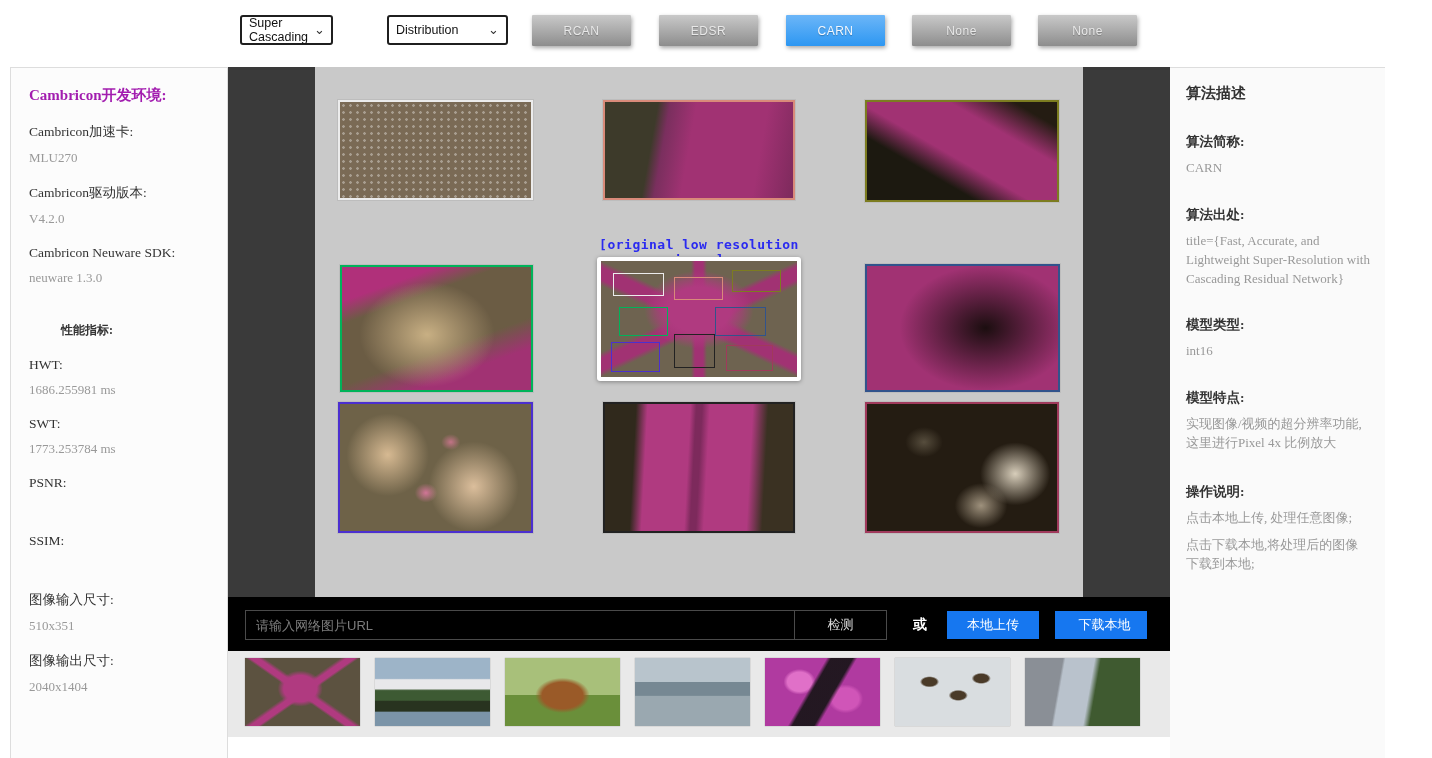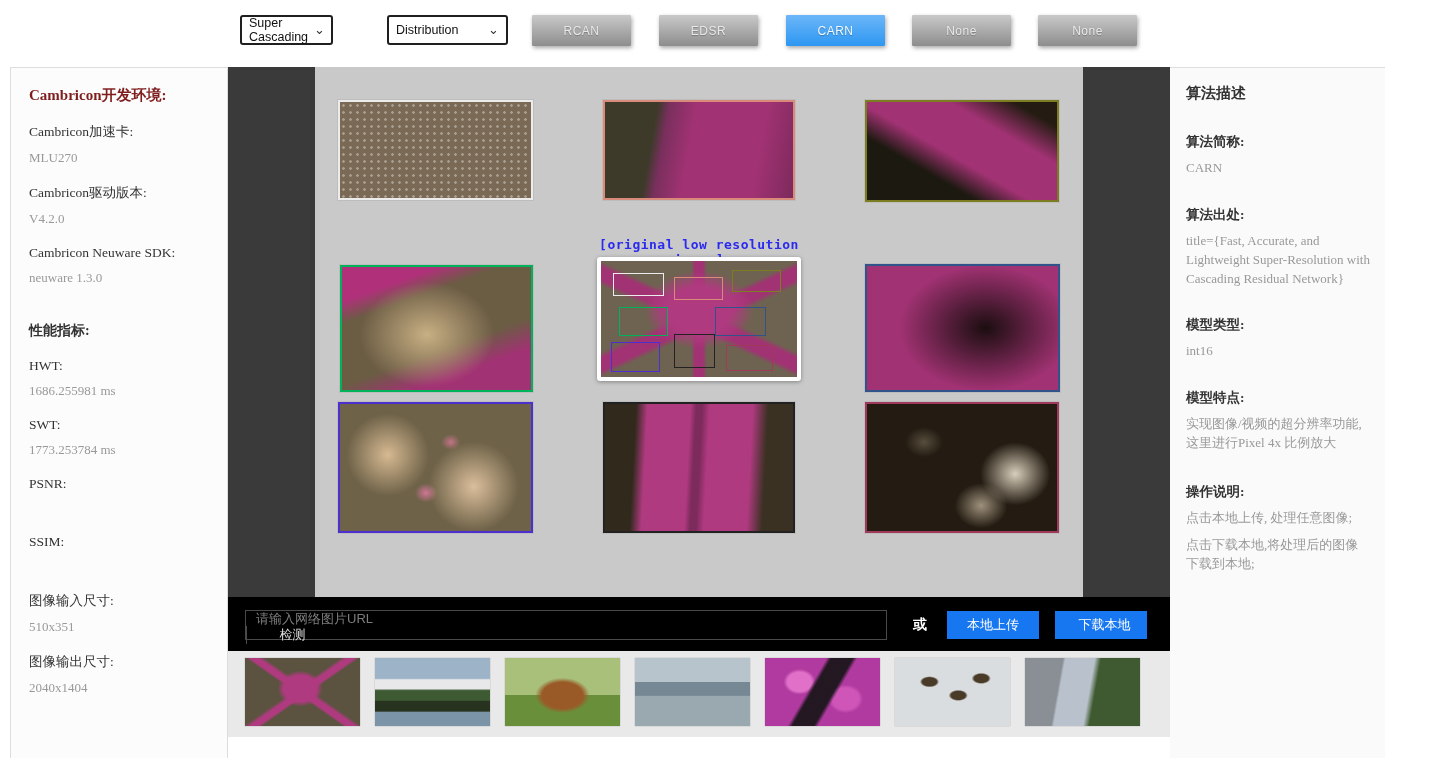--- a/index.html
+++ b/index.html
@@ -19,24 +19,24 @@
                background:linear-gradient(#c9c9c9,#8d8d8d); color:#e8e8e8; font-size:12px;
                letter-spacing:.5px; box-shadow:1px 2px 4px rgba(0,0,0,.35); cursor:pointer;
                text-shadow:0 1px 1px rgba(0,0,0,.25); }
   .model-btn.active { background:linear-gradient(#6cb6f8,#2d97f2); color:#f2f8ff; }
   #btn-0{left:532px} #btn-1{left:659px} #btn-2{left:786px} #btn-3{left:912px} #btn-4{left:1038px}
 
   
   .left-panel { position:absolute; left:10px; top:67px; width:218px; height:691px;
                 background:#fcfcfc; border:1px solid #ddd; border-bottom:none;
                 padding:18px 0 0 18px; font-family:"Liberation Serif", serif; }
-  .lp-title { font-size:15px; font-weight:bold; color:#7f1d1d; }
+  .lp-title { font-size:15px; font-weight:bold; color:#a21caf; }
   .lp-label { font-size:13.5px; font-weight:normal; color:#333; margin-top:18px; }
   .lp-value { font-size:13px; color:#999; margin-top:9px; min-height:15px; }
-  .lp-section-title { font-size:14px; font-weight:bold; color:#333; margin-top:36px; margin-bottom:2px; }
+  .lp-section-title { font-size:12px; font-weight:bold; color:#333; margin-top:36px; margin-bottom:2px;margin-left:32px; }
 
   
   .main { position:absolute; left:228px; top:67px; width:942px; height:691px; }
   .canvas { position:absolute; left:0; top:0; width:942px; height:530px; background:#3a3a3a; }
   .inner-panel { position:absolute; left:87px; top:0; width:768px; height:530px; background:#c9c9c9; }
 
   .crop-cell { position:absolute; border:2px solid; box-shadow:0 0 0 1px rgba(0,0,0,.06); }
   #cell-0 { left:23px;  top:33px;  width:195px; height:100px; }
   #cell-1 { left:288px; top:33px;  width:192px; height:100px; }
   #cell-2 { left:550px; top:33px;  width:194px; height:102px; }
@@ -101,21 +101,21 @@
       #30291c; }
   .art-darkfloor { background:
       radial-gradient(50px 45px at 78% 55%, rgba(235,225,205,.9), transparent 70%),
       radial-gradient(35px 30px at 60% 80%, rgba(210,195,170,.7), transparent 75%),
       radial-gradient(25px 20px at 30% 30%, rgba(120,110,90,.6), transparent 75%),
       #241c12; }
 
   
   .urlbar { position:absolute; left:0; top:530px; width:942px; height:54px; background:#000; }
   .url-input-wrap { position:absolute; left:17px; top:13px; width:642px; height:30px;
-                    border:1px solid #4a4a4a; display:flex;flex-direction:column; }
+                    border:1px solid #4a4a4a; display:flex; }
   .url-input { flex:1; background:transparent; border:none; outline:none; color:#ccc;
                font-size:13px; padding:0 10px; }
   .url-input::placeholder { color:#7d7d7d; }
   .detect-btn { width:92px; border-left:1px solid #4a4a4a; color:#ddd; font-size:13px;
                 display:flex; align-items:center; justify-content:center; cursor:pointer; }
   .or-label { position:absolute; left:672px; top:13px; width:40px; height:30px; color:#fff;
               font-size:14px; font-weight:bold; display:flex; align-items:center; justify-content:center; }
   .blue-btn { position:absolute; top:14px; width:92px; height:28px; background:#1677f0; color:#fff;
               border:none; font-size:13px; cursor:pointer; }
   #btn-upload { left:719px; } #btn-download { left:827px;padding-left:7px; }

